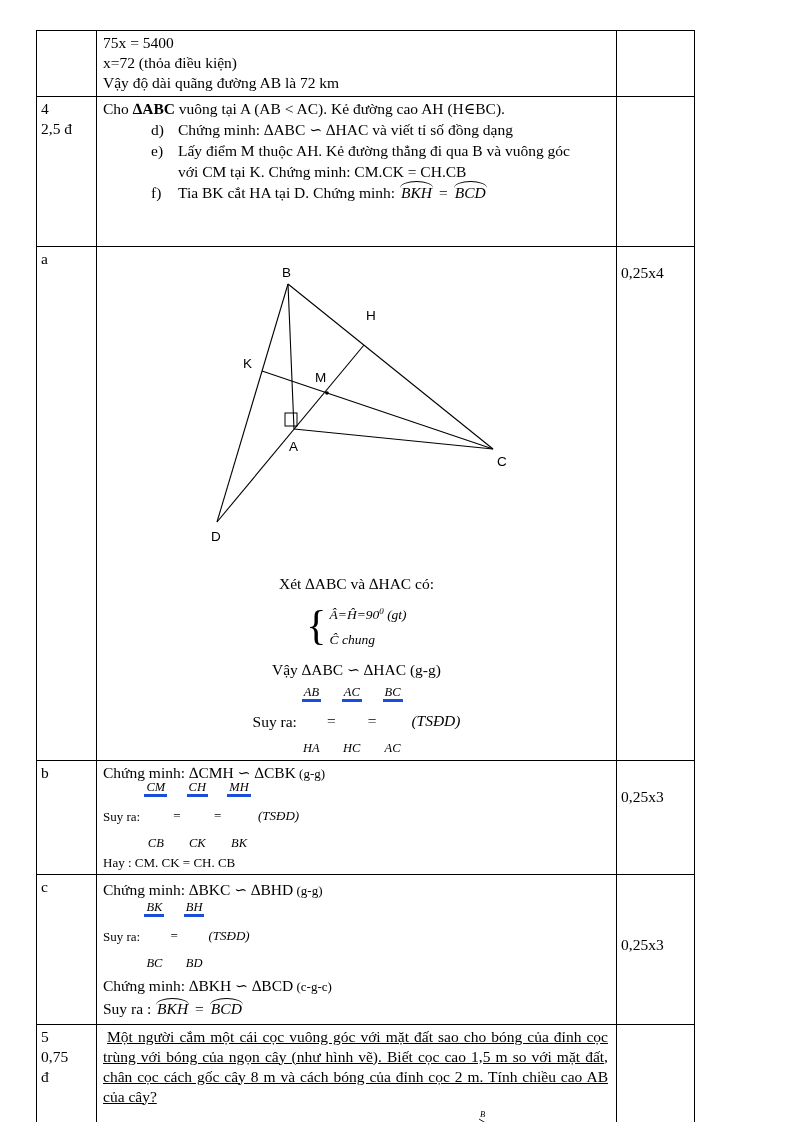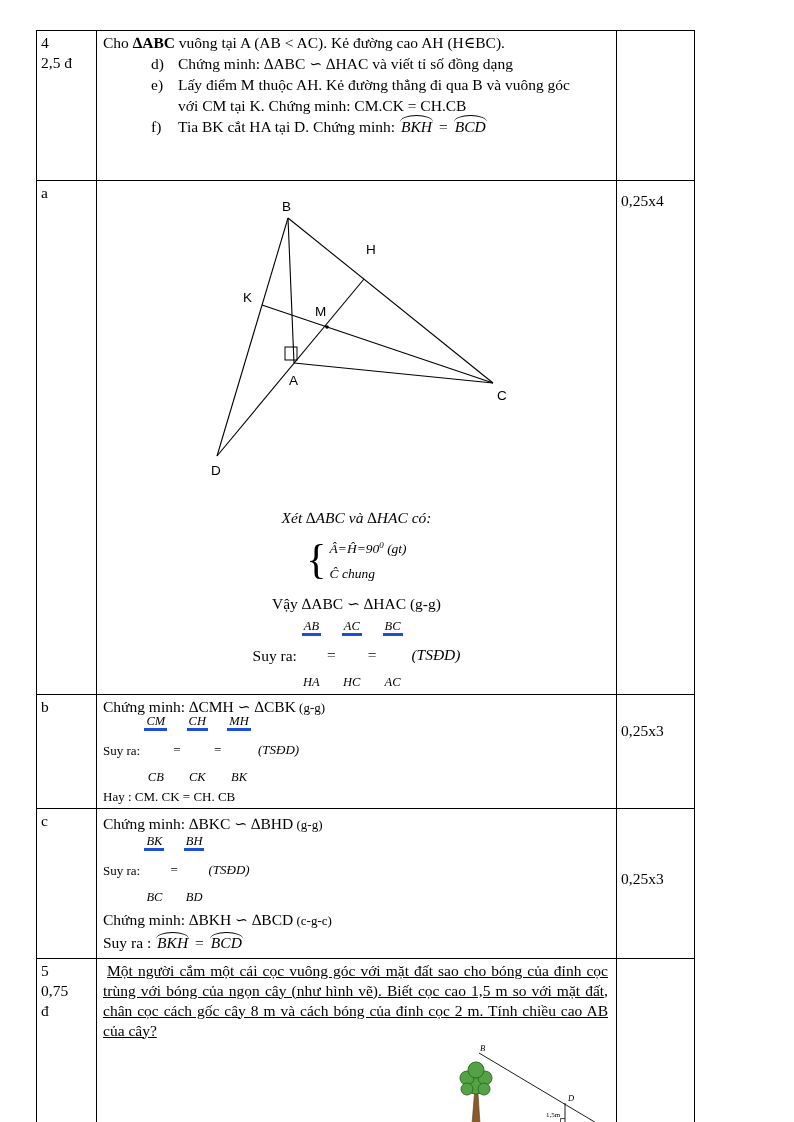--- a/index.html
+++ b/index.html
@@ -6,21 +6,21 @@
   html,body { margin:0; padding:0; }
   body {
     width:794px; height:1122px; background:#ffffff; color:#000;
     font-family:"Liberation Serif","DejaVu Serif",serif;
     font-size:15.5px;
   }
   .sheet { position:relative; width:794px; height:1122px; overflow:hidden; background:#fff; }
   table.ans { position:absolute; left:36px; top:30px; width:658px; border-collapse:collapse; table-layout:fixed; }
   .ans td { border:1px solid #000; vertical-align:top; padding:2px 6px; line-height:20px; }
   td.lab { padding:2px 4px; }
-  td.score { padding:10px 4px; }
+  td.score { padding:16px 4px; }
   .qitem { display:flex; margin-left:48px; line-height:21px; }
   .qlabel { flex:none; width:27px; }
   .qtext { width:392px; text-align:justify; }
   .boldtri { font-weight:bold; }
   .ctr { text-align:center; }
   .frac { display:inline-block; vertical-align:middle; text-align:center; font-style:italic;
           font-size:12.5px; line-height:1.08; position:relative; top:-2px; padding:0 1px; }
   .frac .fn { display:block; border-bottom:3px solid #1d4ed8; padding:0 2px; }
   .frac .fd { display:block; padding-top:1px;margin-top:39px; }
   .weq { padding:0 5px; }
@@ -33,36 +33,45 @@
   .cases { display:inline-flex; align-items:center; text-align:left; }
   .cbrace { font-size:42px; line-height:40px; font-weight:400; }
   .cbody { font-style:italic; font-size:13.5px; line-height:25px; padding-left:3px; display:inline-block; }
   sup.csup { font-size:9px; }
   .figwrap { margin:10px 0 0 70px; }
   svg.mainfig text { font-family:"Liberation Sans","DejaVu Sans",sans-serif; font-size:13.5px; fill:#000; }
   .sfigwrap { margin:2px 0 0 350px; }
   svg.sfig text { font-family:"Liberation Serif","DejaVu Serif",serif; font-size:8.5px; font-style:italic; fill:#000; }
   svg.sfig text.m { font-size:7px; font-style:normal; }
   .p5 { text-align:justify; text-indent:4px; width:505px;text-decoration:underline; }
-  .mt18 { margin-top:18px;font-style:italic; }
+  .mt18 { margin-top:18px; }
   .mt8 { margin-top:8px; }
   .mt4 { margin-top:4px; }
 </style>
 </head>
 <body>
 
 <div class="sheet">
 <table class="ans">
   <colgroup>
         <col style="width:60px">
         <col style="width:520px">
         <col style="width:78px">
       </colgroup>
   <tbody>
 
+  <tr>
+    <td class="lab" style="height:66px"></td>
+    <td>
+      <div>75x = 5400</div>
+      <div>x=72 (thỏa điều kiện)</div>
+      <div>Vậy độ dài quãng đường AB là 72 km</div>
+    </td>
+    <td class="score"></td>
+  </tr>
 
   <tr>
     <td class="lab" style="height:150px">
       <div>4</div>
       <div>2,5 đ</div>
     </td>
     <td>
       <div>
         <span>Cho </span><span class="boldtri">∆ABC</span><span> vuông tại A (AB &lt; AC). Kẻ đường cao AH (H∈BC).</span>
       </div>

